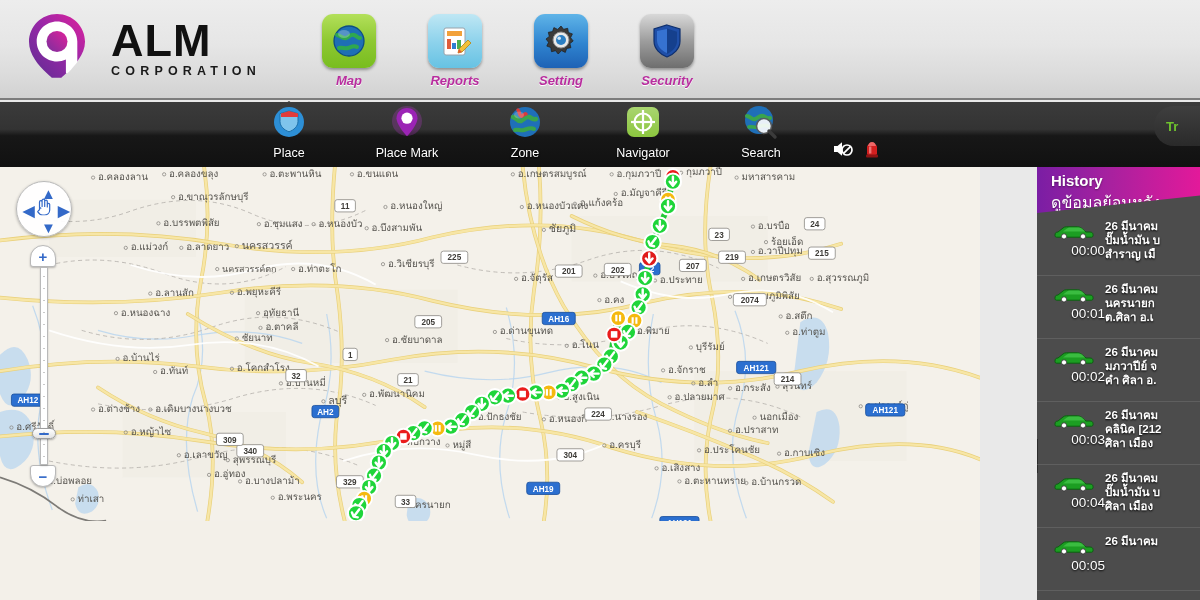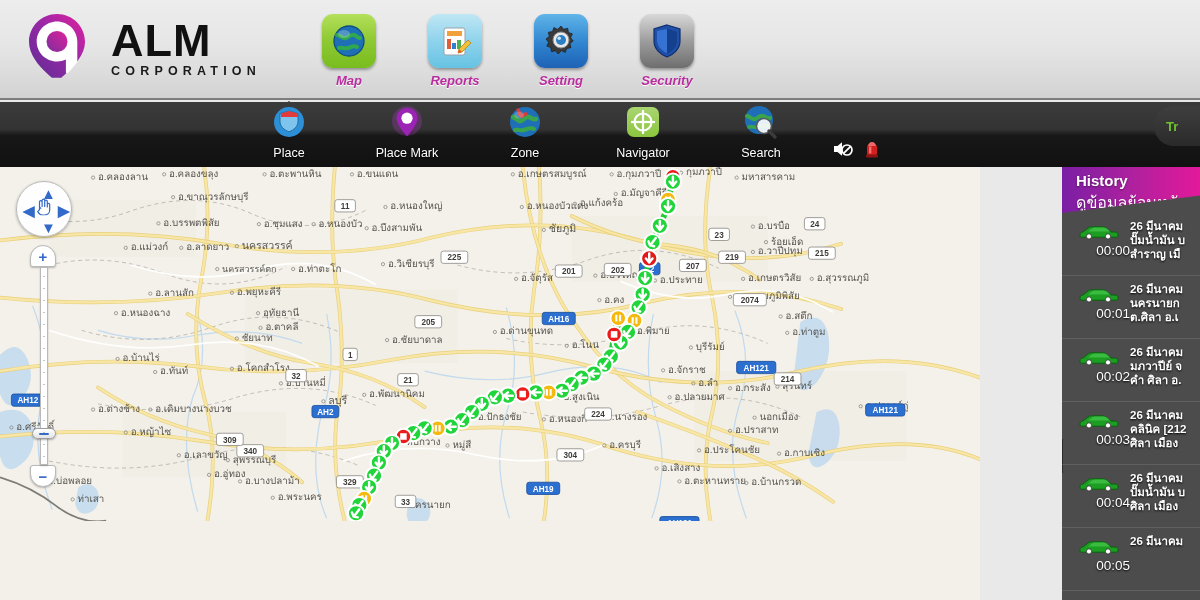--- a/index.html
+++ b/index.html
@@ -117,21 +117,21 @@
     background: linear-gradient(to bottom,#fff,#e4e4e4); border: 1px solid #9d9d9d;
     box-shadow: 0 1px 2px rgba(0,0,0,.3); cursor: pointer;
   }
   .zoom-thumb::after {
     content:""; position: absolute; left: 6px; top: 4px; width: 10px; height: 2px;
     background: #3369c8; border-radius: 1px;
   }
 
   
   .history-panel {
-    position: absolute; right: 0; top: 167px; width: 138px; height: 433px;
+    position: absolute; right: 0; top: 167px; width: 163px; height: 433px;
     background: rgba(22,22,22,.74);
     overflow: hidden;
   }
   .history-head {
     position: relative; height: 46px;
     background: linear-gradient(to right, #7a1ea4 0%, #a8219f 45%, #e3199a 100%);
     clip-path: polygon(0 0, 100% 0, 100% 62%, 0 100%);
     padding: 5px 0 0 14px;
   }
   .history-title { color: #fff; font-size: 15px; font-weight: bold; text-shadow: 0 1px 2px rgba(0,0,0,.4); }

